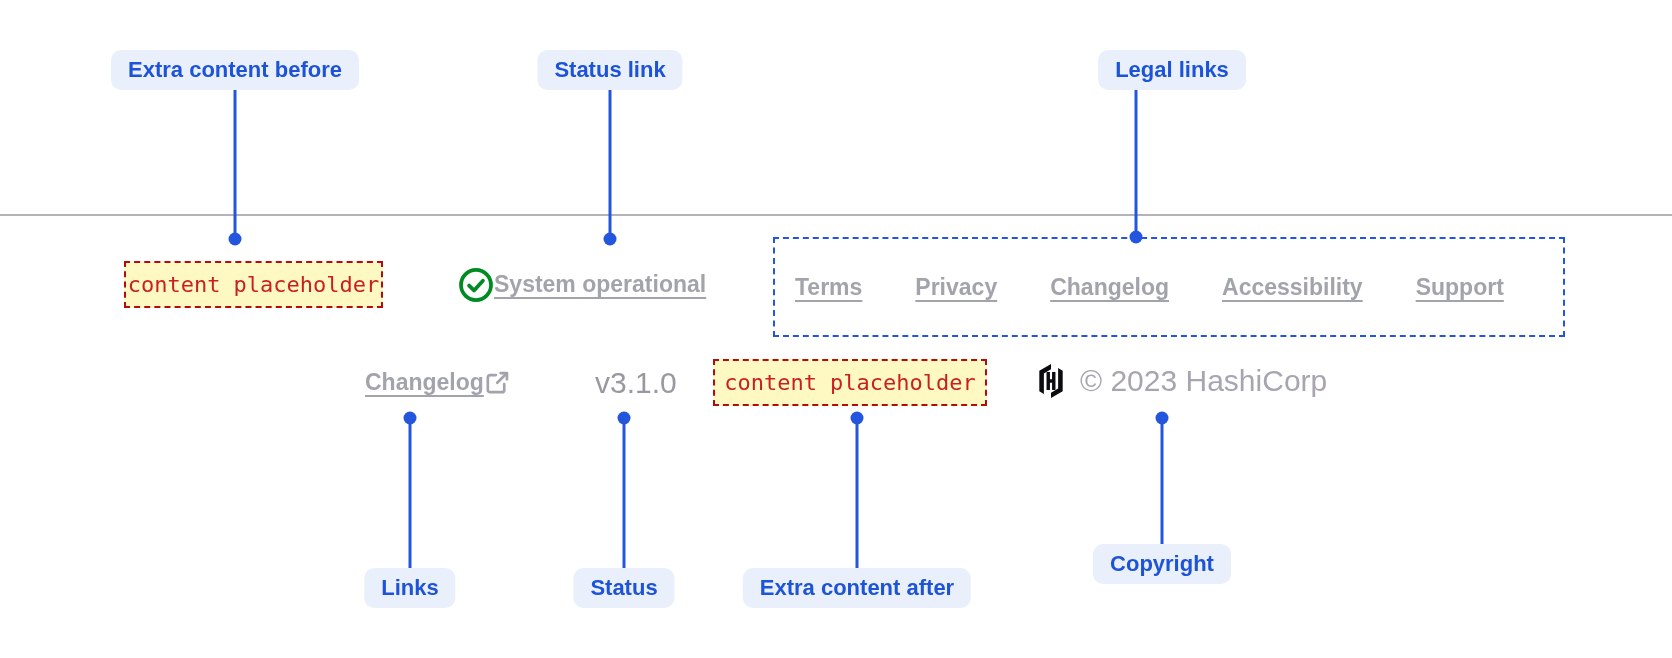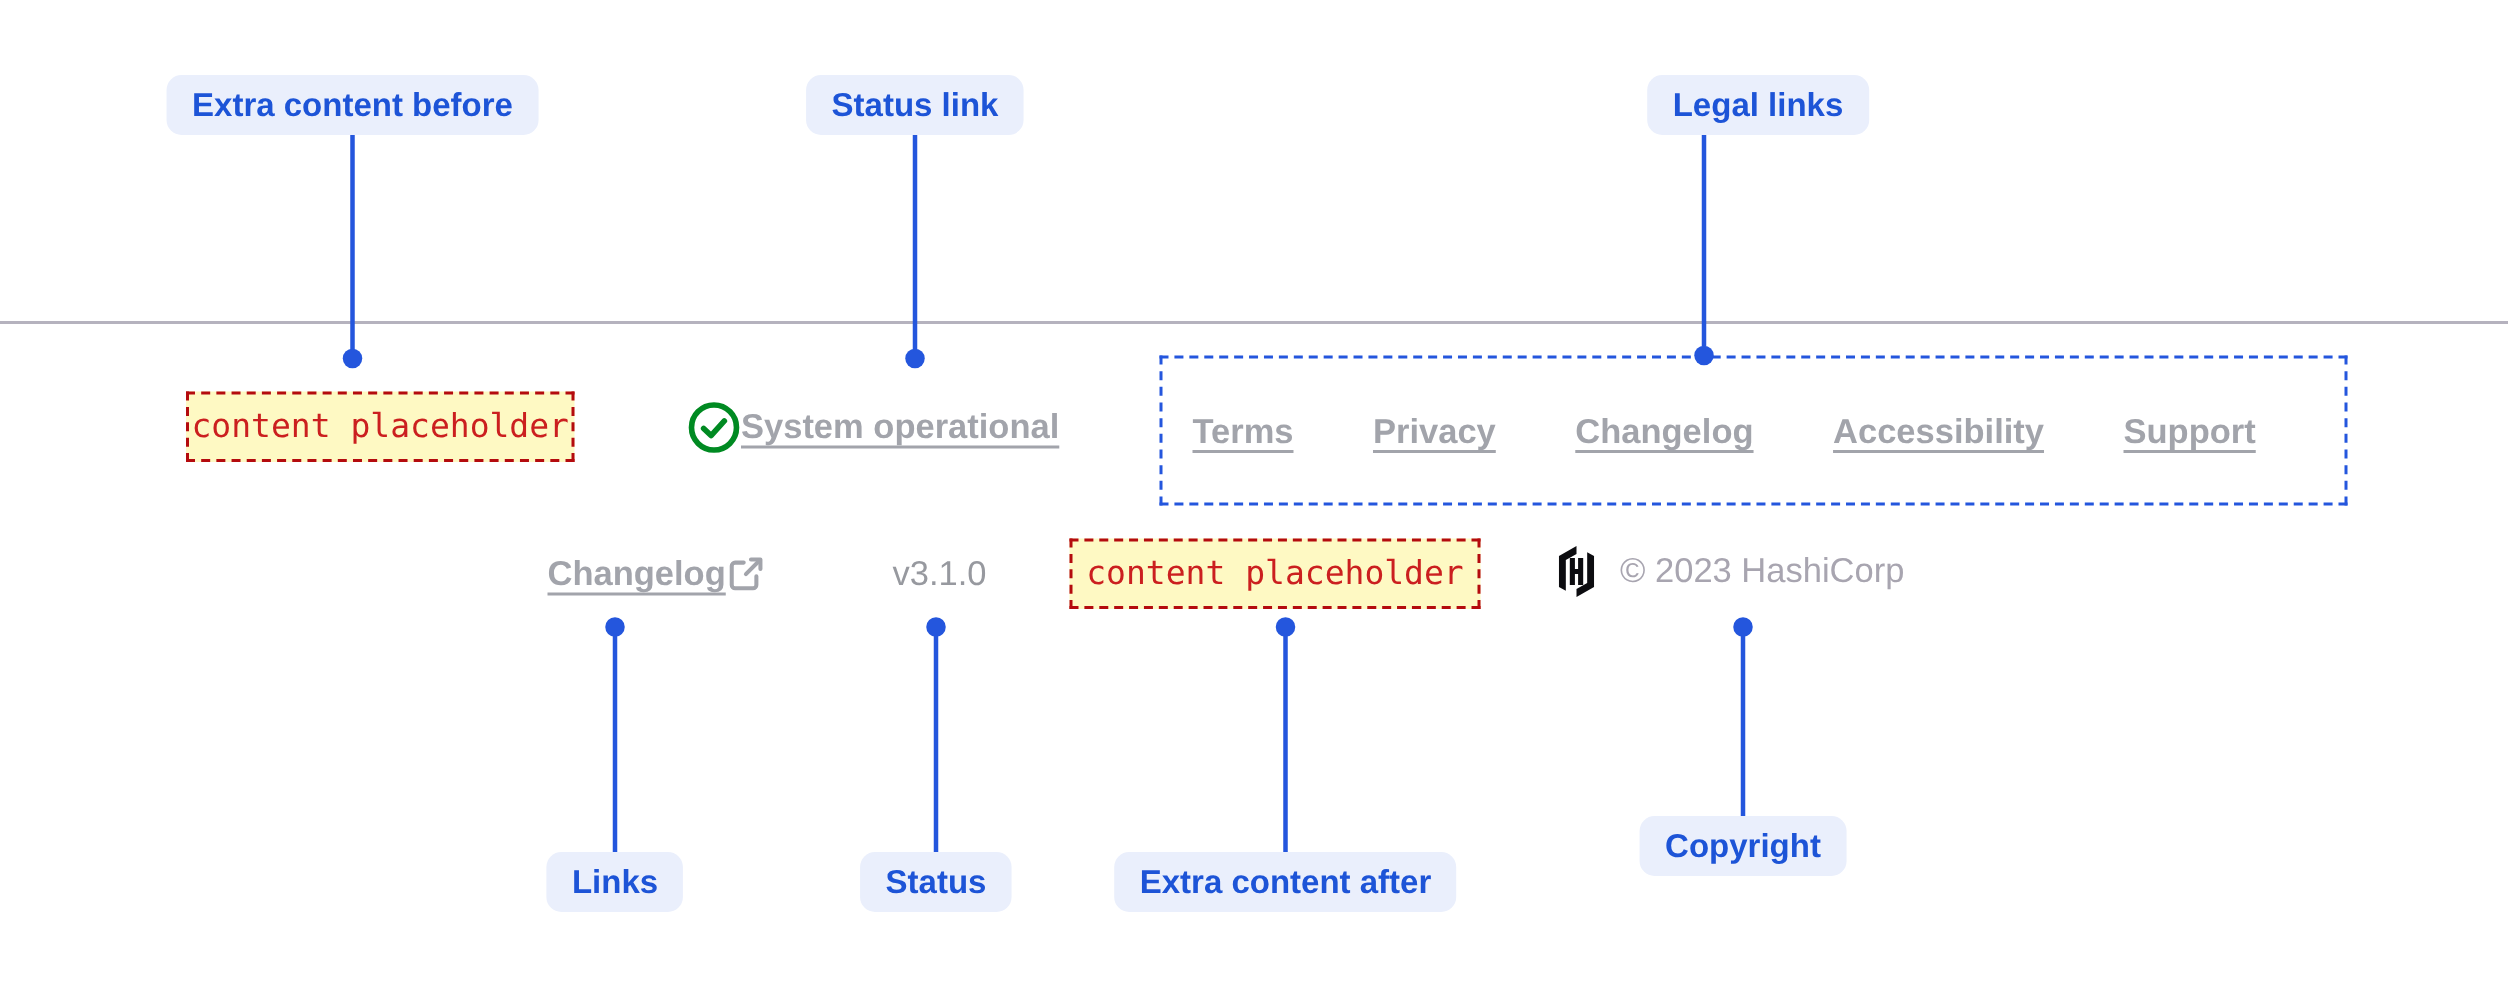--- a/index.html
+++ b/index.html
@@ -33,21 +33,21 @@
     color: #a2a4ab;
     font-size: 23px;
     font-weight: 600;
     text-decoration: underline;
     text-decoration-thickness: 2px;
     text-underline-offset: 5px;
     cursor: pointer;
   }
   .muted {
     color: #97999f;
-    font-size: 23px;
+    font-size: 30px;
     font-weight: 400;
   }
   .muted.copyright { color: #a8a5b0; }
 
   .placeholder {
     position: absolute;
     height: 47px;
     box-sizing: border-box;
     background: #fef9c3;
     border: 2px dashed #b40b0e;

